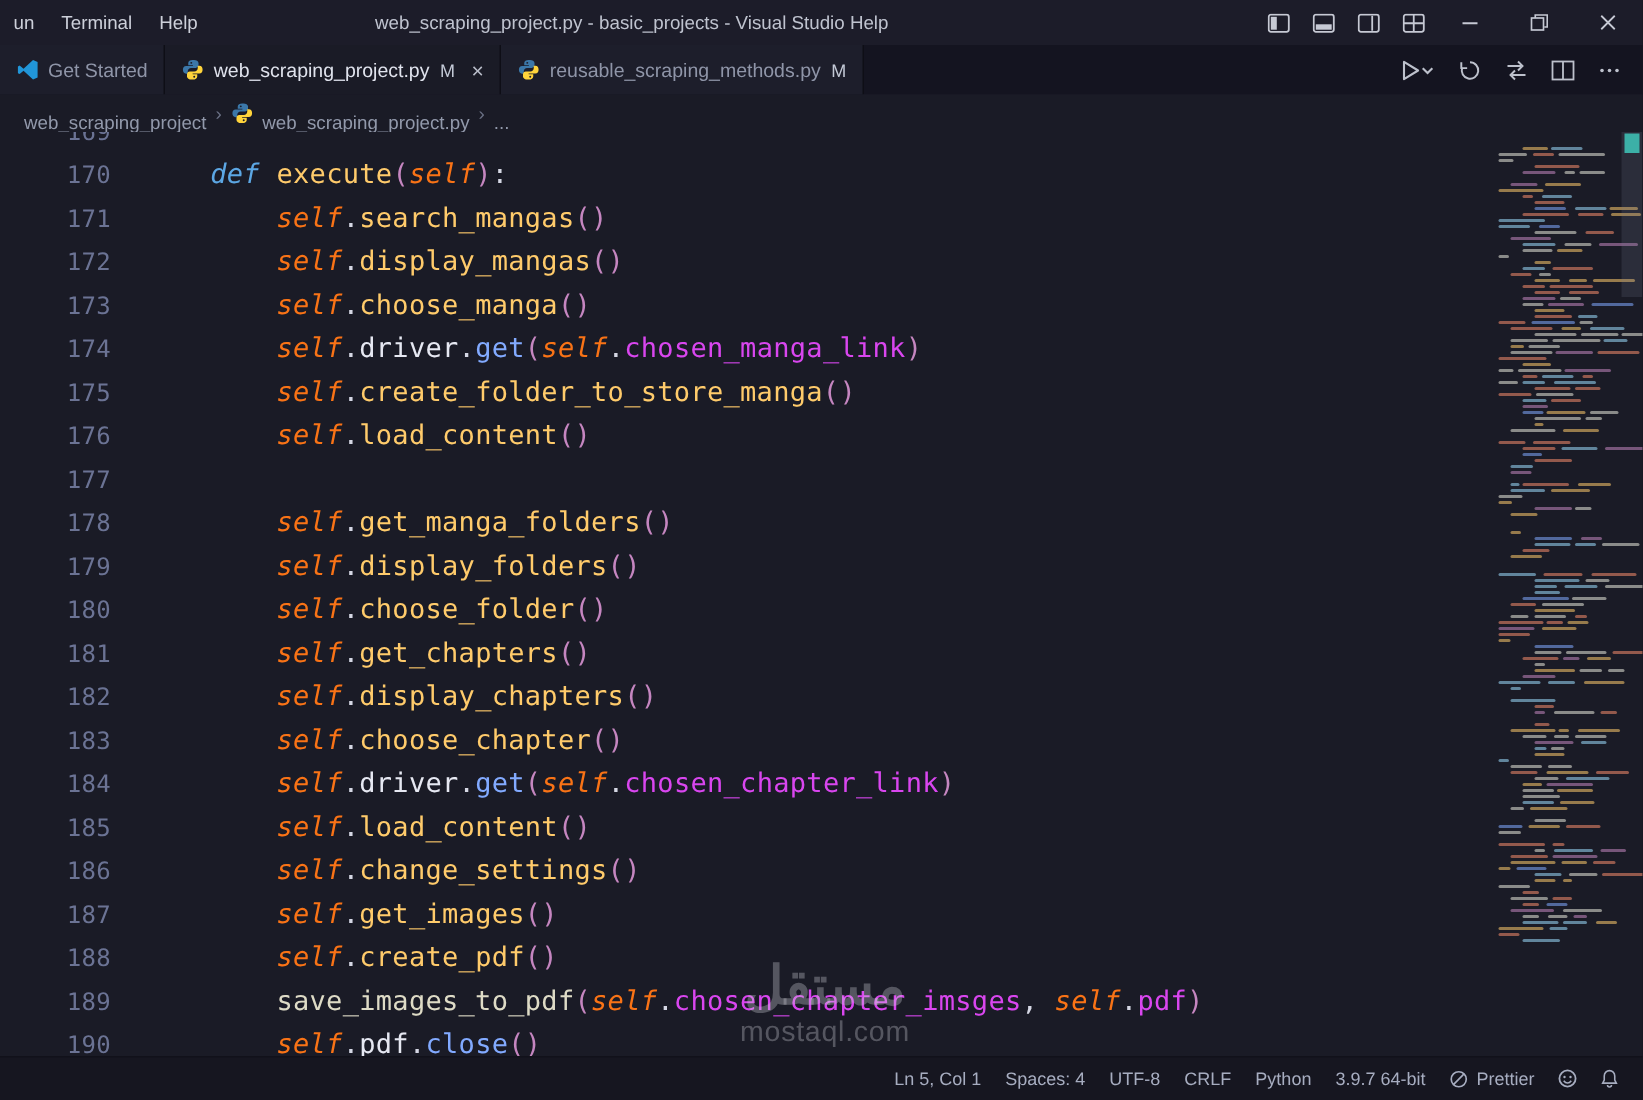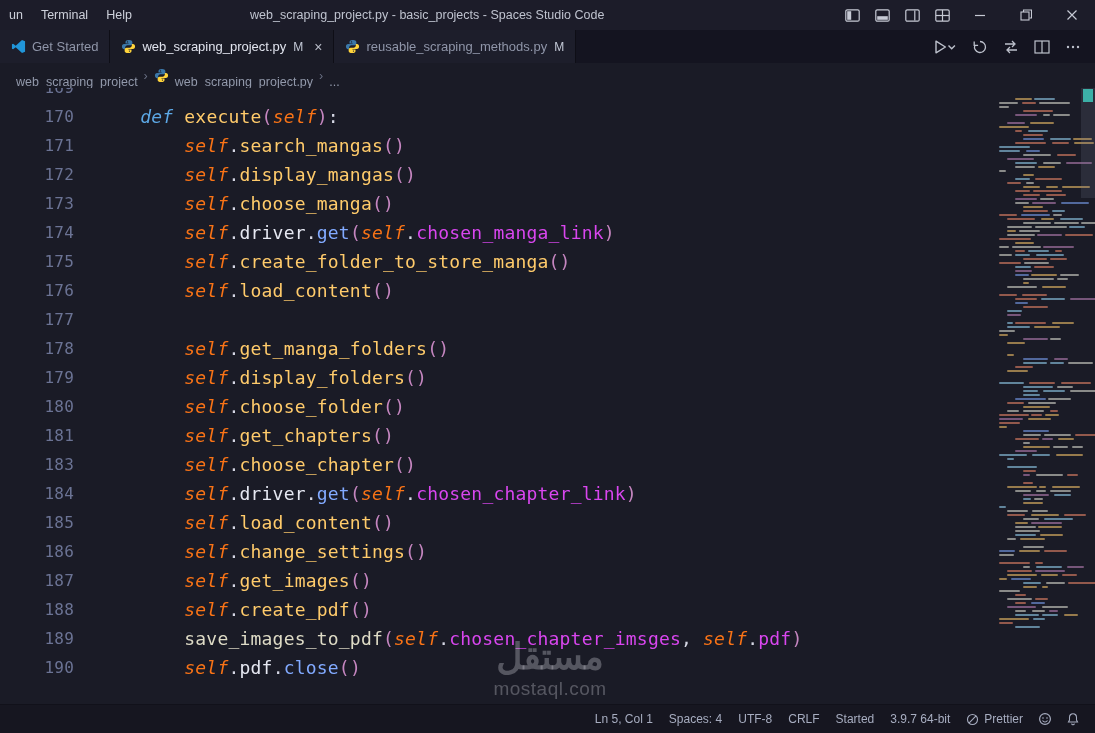--- a/index.html
+++ b/index.html
@@ -71,21 +71,21 @@
 <body>
 
 <div class="window">
 
   <div class="titlebar">
     <div class="menubar" id="menubar">
         <div class="menu-item">un</div>
         <div class="menu-item">Terminal</div>
         <div class="menu-item">Help</div>
       </div>
-    <div class="win-title">web_scraping_project.py - basic_projects - Spaces Studio Code</div>
+    <div class="win-title">web_scraping_project.py - basic_projects - Visual Studio Help</div>
     <div class="tb-right" id="wincontrols">
         <div class="tb-icon">
           <svg width="15" height="13" viewBox="0 0 15 13">
             <rect x="0.8" y="0.8" width="13.4" height="11.4" rx="1.5" fill="none" stroke="#c6c9d4" stroke-width="1.2"></rect>
             <rect x="2.2" y="2.2" width="4" height="8.6" fill="#c6c9d4"></rect>
           </svg>
         </div>
         <div class="tb-icon">
           <svg width="15" height="13" viewBox="0 0 15 13">
             <rect x="0.8" y="0.8" width="13.4" height="11.4" rx="1.5" fill="none" stroke="#c6c9d4" stroke-width="1.2"></rect>
@@ -213,20 +213,21 @@
         <div class="code-line"><span class="ln">172</span><span class="code"><span class="tk-pln">        </span><span class="tk-slf">self</span><span class="tk-pln">.</span><span class="tk-fn">display_mangas</span><span class="tk-par">()</span></span></div>
         <div class="code-line"><span class="ln">173</span><span class="code"><span class="tk-pln">        </span><span class="tk-slf">self</span><span class="tk-pln">.</span><span class="tk-fn">choose_manga</span><span class="tk-par">()</span></span></div>
         <div class="code-line"><span class="ln">174</span><span class="code"><span class="tk-pln">        </span><span class="tk-slf">self</span><span class="tk-pln">.</span><span class="tk-prop">driver</span><span class="tk-pln">.</span><span class="tk-fnb">get</span><span class="tk-par">(</span><span class="tk-slf">self</span><span class="tk-pln">.</span><span class="tk-var">chosen_manga_link</span><span class="tk-par">)</span></span></div>
         <div class="code-line"><span class="ln">175</span><span class="code"><span class="tk-pln">        </span><span class="tk-slf">self</span><span class="tk-pln">.</span><span class="tk-fn">create_folder_to_store_manga</span><span class="tk-par">()</span></span></div>
         <div class="code-line"><span class="ln">176</span><span class="code"><span class="tk-pln">        </span><span class="tk-slf">self</span><span class="tk-pln">.</span><span class="tk-fn">load_content</span><span class="tk-par">()</span></span></div>
         <div class="code-line"><span class="ln">177</span></div>
         <div class="code-line"><span class="ln">178</span><span class="code"><span class="tk-pln">        </span><span class="tk-slf">self</span><span class="tk-pln">.</span><span class="tk-fn">get_manga_folders</span><span class="tk-par">()</span></span></div>
         <div class="code-line"><span class="ln">179</span><span class="code"><span class="tk-pln">        </span><span class="tk-slf">self</span><span class="tk-pln">.</span><span class="tk-fn">display_folders</span><span class="tk-par">()</span></span></div>
         <div class="code-line"><span class="ln">180</span><span class="code"><span class="tk-pln">        </span><span class="tk-slf">self</span><span class="tk-pln">.</span><span class="tk-fn">choose_folder</span><span class="tk-par">()</span></span></div>
         <div class="code-line"><span class="ln">181</span><span class="code"><span class="tk-pln">        </span><span class="tk-slf">self</span><span class="tk-pln">.</span><span class="tk-fn">get_chapters</span><span class="tk-par">()</span></span></div>
+        <div class="code-line"><span class="ln">182</span><span class="code"><span class="tk-pln">        </span><span class="tk-slf">self</span><span class="tk-pln">.</span><span class="tk-fn">display_chapters</span><span class="tk-par">()</span></span></div>
         <div class="code-line"><span class="ln">183</span><span class="code"><span class="tk-pln">        </span><span class="tk-slf">self</span><span class="tk-pln">.</span><span class="tk-fn">choose_chapter</span><span class="tk-par">()</span></span></div>
         <div class="code-line"><span class="ln">184</span><span class="code"><span class="tk-pln">        </span><span class="tk-slf">self</span><span class="tk-pln">.</span><span class="tk-prop">driver</span><span class="tk-pln">.</span><span class="tk-fnb">get</span><span class="tk-par">(</span><span class="tk-slf">self</span><span class="tk-pln">.</span><span class="tk-var">chosen_chapter_link</span><span class="tk-par">)</span></span></div>
         <div class="code-line"><span class="ln">185</span><span class="code"><span class="tk-pln">        </span><span class="tk-slf">self</span><span class="tk-pln">.</span><span class="tk-fn">load_content</span><span class="tk-par">()</span></span></div>
         <div class="code-line"><span class="ln">186</span><span class="code"><span class="tk-pln">        </span><span class="tk-slf">self</span><span class="tk-pln">.</span><span class="tk-fn">change_settings</span><span class="tk-par">()</span></span></div>
         <div class="code-line"><span class="ln">187</span><span class="code"><span class="tk-pln">        </span><span class="tk-slf">self</span><span class="tk-pln">.</span><span class="tk-fn">get_images</span><span class="tk-par">()</span></span></div>
         <div class="code-line"><span class="ln">188</span><span class="code"><span class="tk-pln">        </span><span class="tk-slf">self</span><span class="tk-pln">.</span><span class="tk-fn">create_pdf</span><span class="tk-par">()</span></span></div>
         <div class="code-line"><span class="ln">189</span><span class="code"><span class="tk-pln">        </span><span class="tk-fnw">save_images_to_pdf</span><span class="tk-par">(</span><span class="tk-slf">self</span><span class="tk-pln">.</span><span class="tk-var">chosen_chapter_imsges</span><span class="tk-pln">, </span><span class="tk-slf">self</span><span class="tk-pln">.</span><span class="tk-var">pdf</span><span class="tk-par">)</span></span></div>
         <div class="code-line"><span class="ln">190</span><span class="code"><span class="tk-pln">        </span><span class="tk-slf">self</span><span class="tk-pln">.</span><span class="tk-prop">pdf</span><span class="tk-pln">.</span><span class="tk-fnb">close</span><span class="tk-par">()</span></span></div>
       </div>
     <div class="watermark">
@@ -744,21 +745,21 @@
         <div class="sb-item">
           <span>Spaces: 4</span>
         </div>
         <div class="sb-item">
           <span>UTF-8</span>
         </div>
         <div class="sb-item">
           <span>CRLF</span>
         </div>
         <div class="sb-item">
-          <span>Started</span>
+          <span>Python</span>
         </div>
         <div class="sb-item">
           <span>3.9.7 64-bit</span>
         </div>
         <div class="sb-item">
           <span class="sb-ic">
             <svg width="13" height="13" viewBox="0 0 14 14">
               <circle cx="7" cy="7" r="5.4" fill="none" stroke="#a7adc0" stroke-width="1.2"></circle>
               <line x1="3.2" y1="10.8" x2="10.8" y2="3.2" stroke="#a7adc0" stroke-width="1.2"></line>
             </svg>

